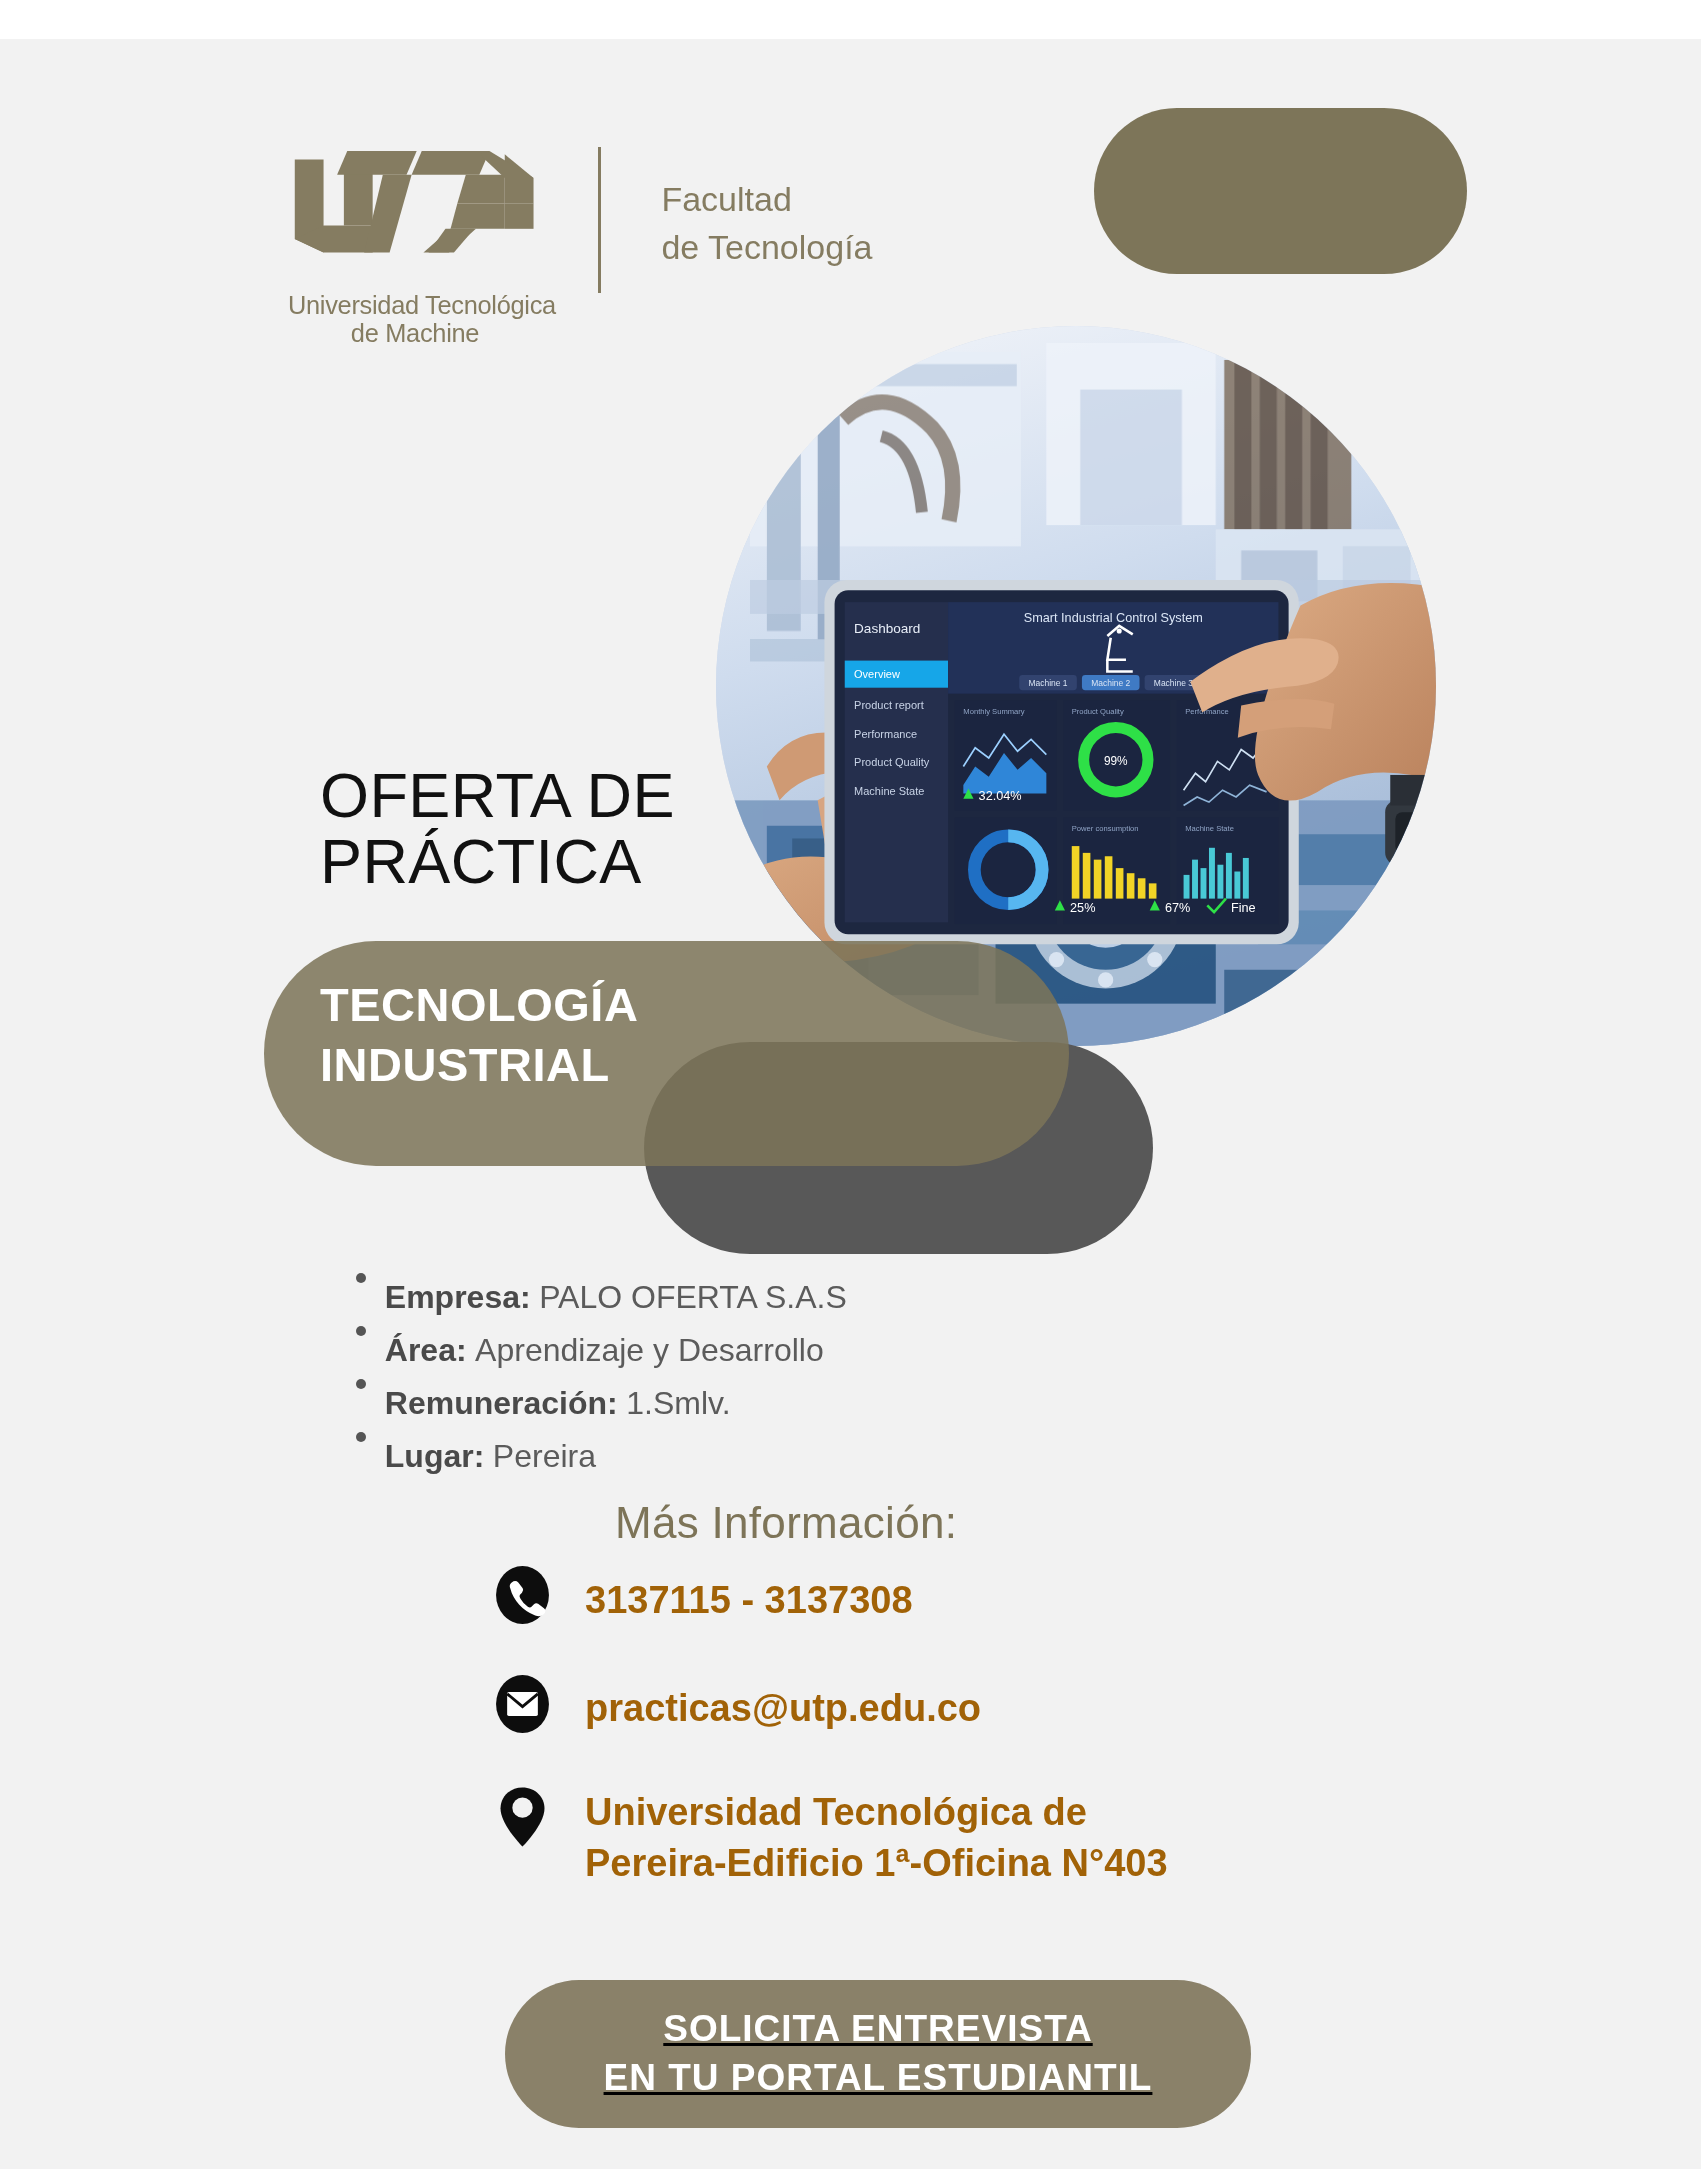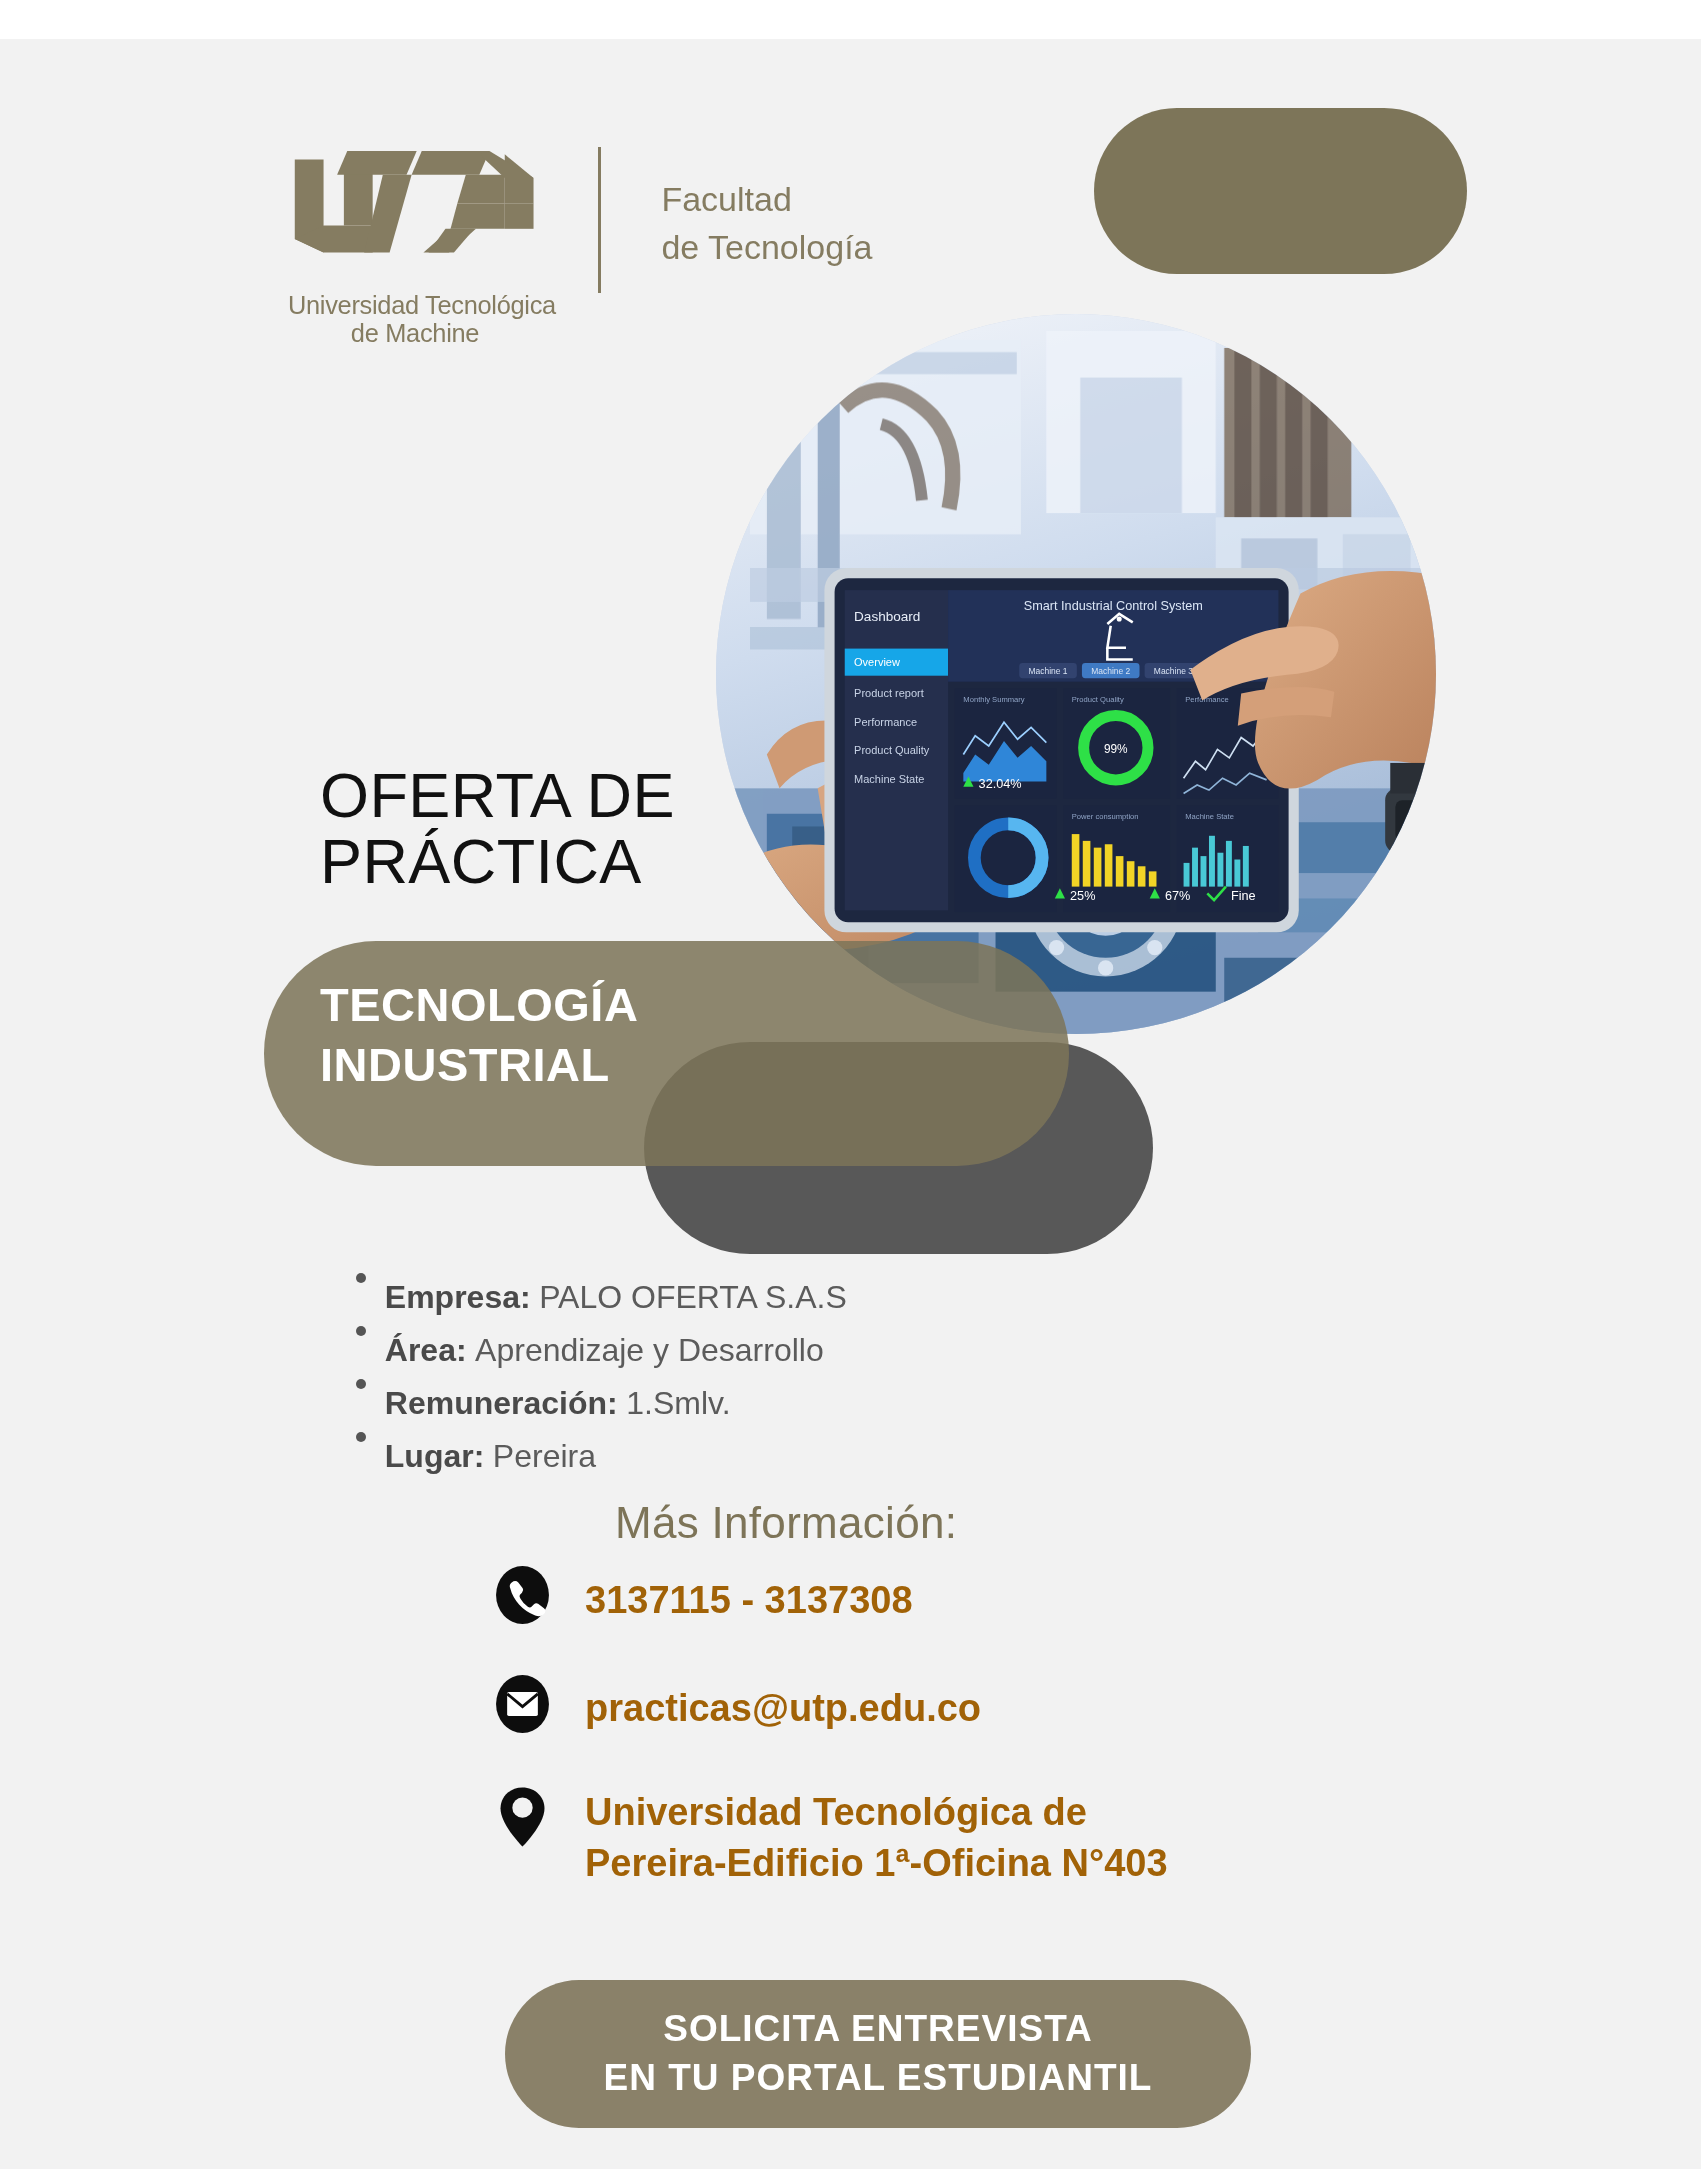--- a/index.html
+++ b/index.html
@@ -40,21 +40,21 @@
 
   
   .deco-pill {
     position:absolute; left:1094px; top:108px;
     width:373px; height:166px;
     background:#7d7559; border-radius:83px;
   }
 
   
   .photo-circle {
-    position:absolute; left:716px; top:314px;
+    position:absolute; left:716px; top:326px;
     width:720px; height:720px;
     border-radius:50%;
     overflow:hidden;
     background:#cfd9e8;
   }
   .photo-circle svg { display:block; width:720px; height:720px; }
 
   
   .title {
     position:absolute; left:320px; top:763px;
@@ -113,21 +113,21 @@
     color:#a16207; line-height:1.35; padding-top:8.5px;
   }
   .contact-text.addr { padding-top:3.4px; }
 
   
   .cta {
     position:absolute; left:505px; top:1980px;
     width:746px; height:148px;
     background:#8a8169; border-radius:75px;
     display:flex; flex-direction:column;
-    align-items:center; justify-content:center;
+    align-items:center; justify-content:center;text-decoration:underline;
   }
   .cta div {
     color:#ffffff; font-weight:bold;
     font-size:37px; line-height:1.32;
     letter-spacing:1px; white-space:nowrap;
   }
 </style>
 </head>
 <body>
 

